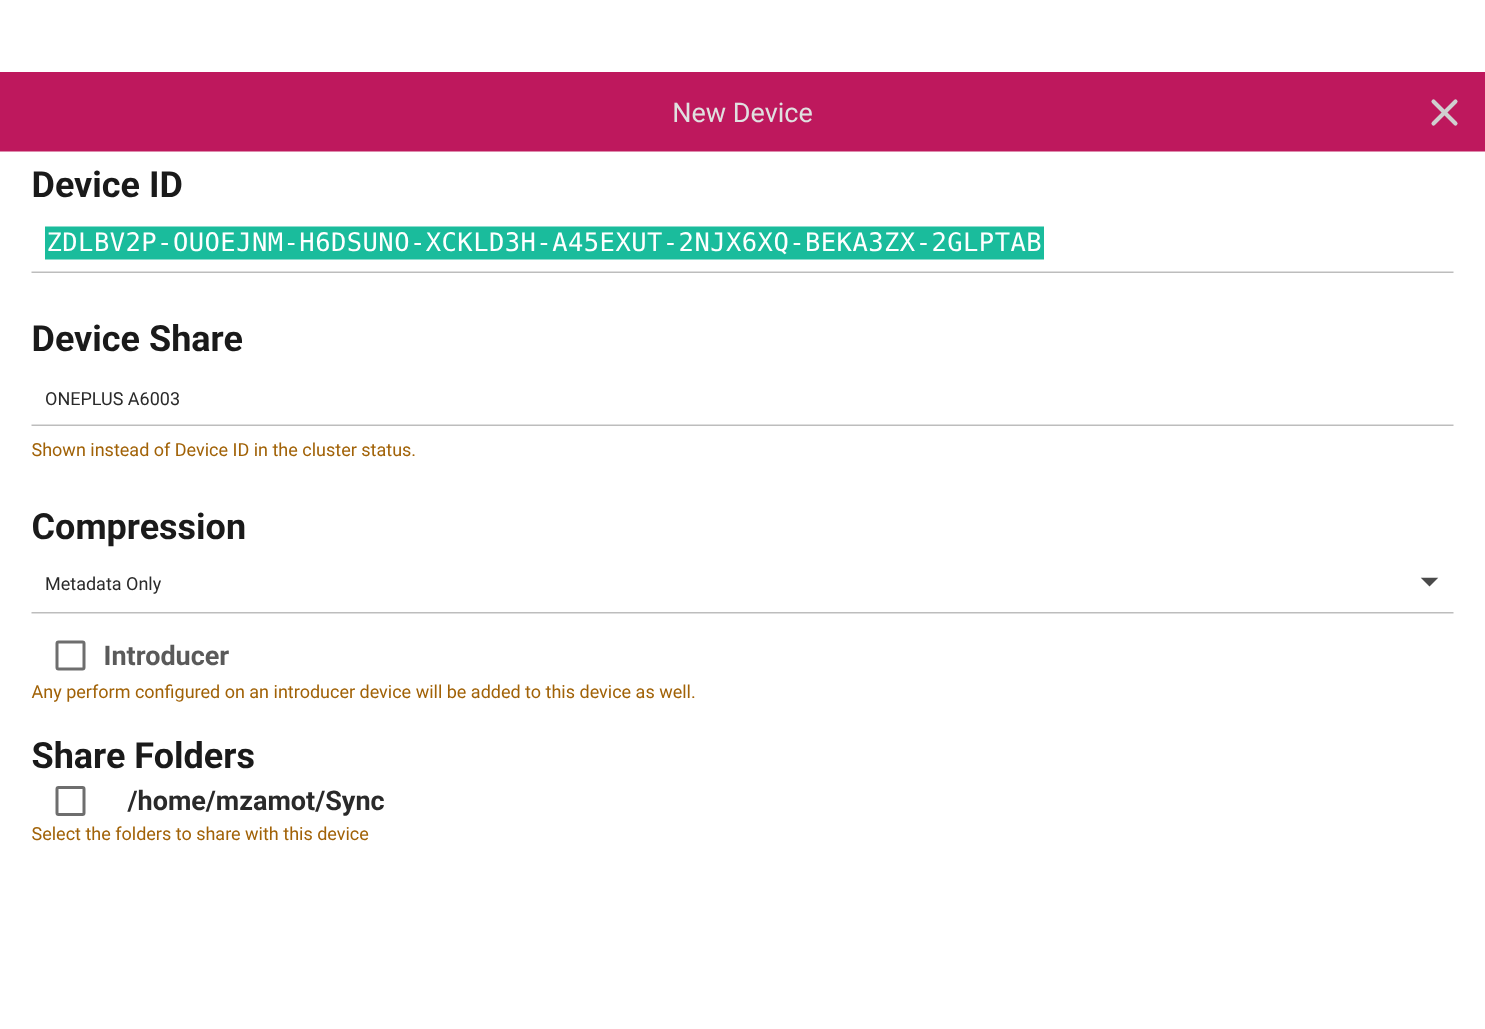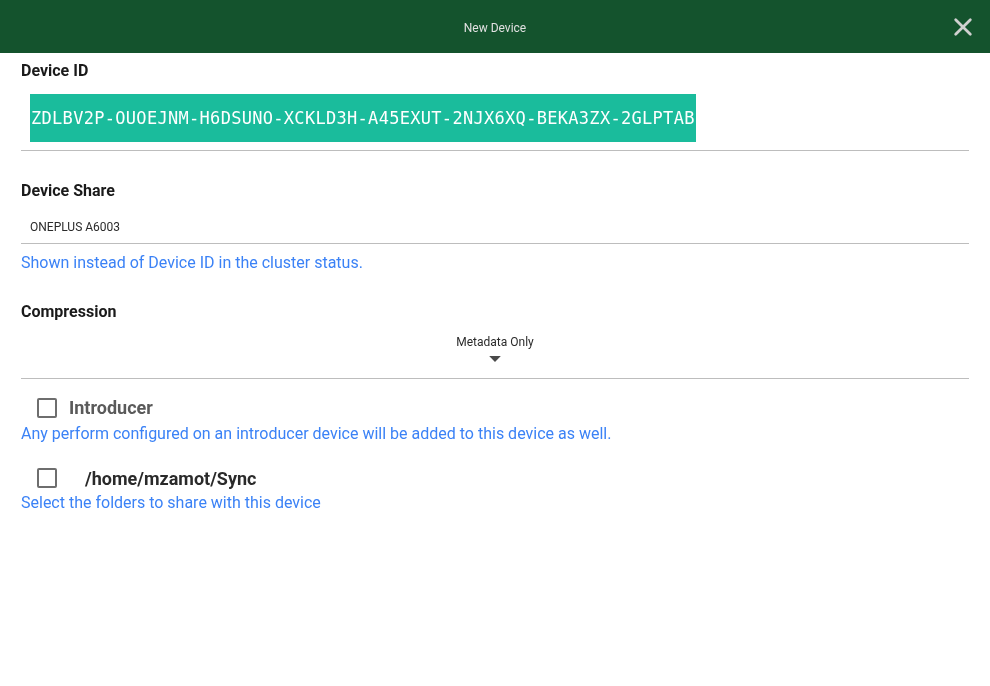--- a/index.html
+++ b/index.html
@@ -8,30 +8,31 @@
       box-sizing: border-box;
     }
     body {
       font-family: -apple-system, BlinkMacSystemFont, "Segoe UI", Roboto, "Helvetica Neue", Arial, sans-serif;
       background: #ffffff;
       width: 990px;
       height: 686px;
       overflow: hidden;
     }
     .titlebar {
-      background: #14532d;
+      background: #be185d;
       color: #e0e0e0;
       height: 53px;
       display: flex;
       align-items: center;
       justify-content: center;
       position: relative;
-      font-size: 12px;
+      font-size: 18px;
       font-weight: 400;
       padding-top: 2px;
+      margin-top: 48px;
     }
     .titlebar-title {
       text-align: center;
     }
     .close-btn {
       position: absolute;
       right: 10px;
       top: 50%;
       transform: translateY(-50%);
       cursor: pointer;
@@ -44,59 +45,58 @@
       width: 22px;
       height: 22px;
     }
     .content {
       padding: 8px 21px 21px 21px;
     }
     .field-group {
       margin-bottom: 24px;
     }
     .field-label {
-      font-size: 16px;
+      font-size: 24px;
       font-weight: 700;
       color: #1a1a1a;
       margin-bottom: 8px;
       display: block;
     }
     .input-wrap {
       border-bottom: 1px solid #bdbdbd;
       padding: 6px 9px 8px 9px;
       font-size: 18px;
     }
     .highlighted-text {
       background: #1abc9c;
       color: #ffffff;
       font-family: ui-monospace, Menlo, Consolas, monospace;
       font-size: 17px;
       letter-spacing: 0.3px;
-      padding: 14px 1px;
+      padding: 1px 1px;
       display: inline-block;
     }
     .input-value {
       color: #2a2a2a;
       font-size: 12px;
     }
     .help-text {
-      color: #3b82f6;
-      font-size: 16px;
+      color: #a16207;
+      font-size: 12px;
       margin-top: 8px;
       line-height: 1.4;
     }
     .select-wrap {
       border-bottom: 1px solid #bdbdbd;
       padding: 6px 9px 8px 9px;
       font-size: 18px;
       display: flex;
       justify-content: space-between;
       align-items: center;
       cursor: pointer;
-      flex-direction: column;
     }
     .select-caret svg {
       width: 14px;
       height: 14px;
     }
     .checkbox-row {
       display: flex;
       align-items: center;
       gap: 12px;
       padding: 2px 0;
@@ -186,20 +186,21 @@
 
   <div class="checkbox-section">
     <div class="checkbox-row">
       <div class="checkbox"></div>
       <span class="checkbox-label">Introducer</span>
     </div>
     <div class="help-text" style="margin-top:3px;">Any perform configured on an introducer device will be added to this device as well.</div>
   </div>
 
   <div class="field-group section-after-checkbox">
+    <label class="field-label" style="margin-bottom:4px;">Share Folders</label>
     <div class="checkbox-row">
       <div class="checkbox"></div>
       <span class="checkbox-label-dark">/home/mzamot/Sync</span>
     </div>
     <div class="help-text" style="margin-top:1px;">Select the folders to share with this device</div>
   </div>
 
 </div>
 
 </body></html>

